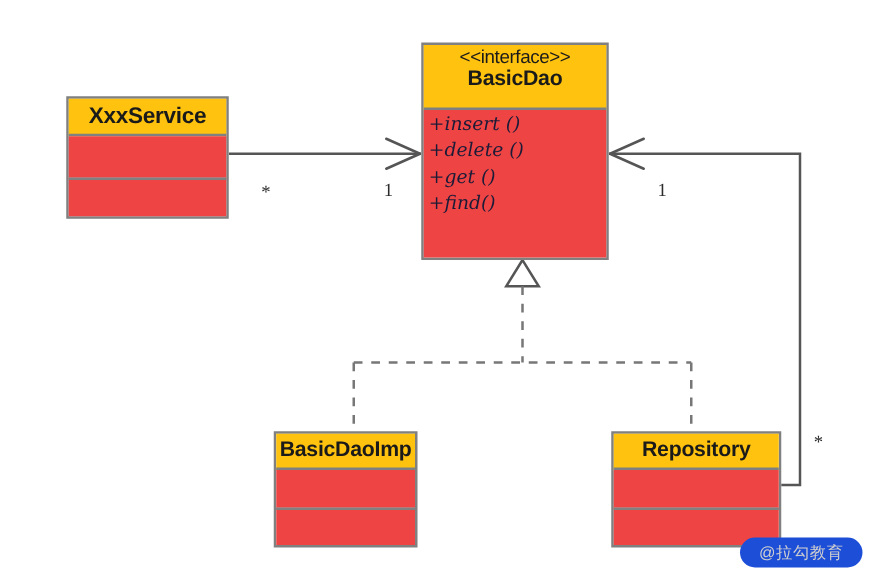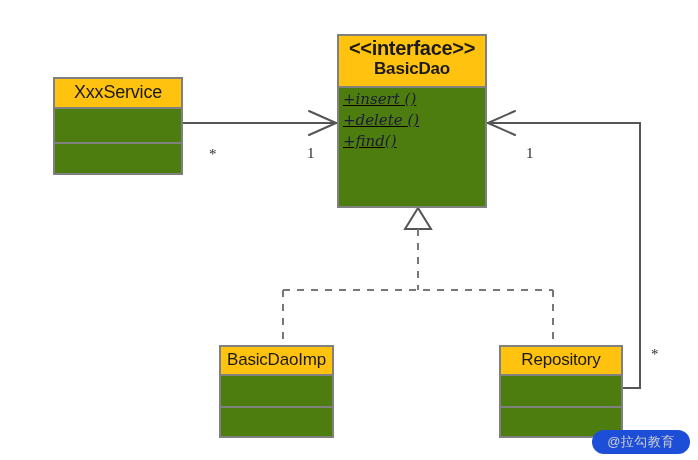--- a/index.html
+++ b/index.html
@@ -36,40 +36,39 @@
     box-sizing: border-box;
     background: #FFC20E;
     border-bottom: 2px solid #808080;
     text-align: center;
     color: #1a1a1a;
     line-height: 1.08;
     padding: 2px 0 3px 0;
   }
   .stereotype {
     display: block;
-    font-size: 20px;
-    font-weight: bold;
+    font-size: 15px;
+    font-weight: normal;
     letter-spacing: -0.3px;
   }
   .class-name {
     display: block;
     font-size: 17px;
     font-weight: bold;
     letter-spacing: -0.2px;
     text-align: center;
   }
   .class-name.solo {
     font-size: 18px;
-    font-weight: normal;
+    font-weight: bold;
     padding: 2px 0 1px 0;
   }
   .uml-compartment {
     box-sizing: border-box;
-    background: #4d7c0f;
-    text-decoration: underline;
+    background: #ef4444;
   }
   .uml-compartment + .uml-compartment {
     border-top: 2px solid #808080;
   }
   .uml-members {
     padding: 1px 0 2px 4px;
   }
   .member {
     display: block;
     font-family: "DejaVu Serif", serif;
@@ -147,33 +146,34 @@
   </div>
 
   <div class="uml-class" style="left:337px; top:34px; width:150px; height:174px;">
     <div class="uml-header" style="height:52px;">
       <span class="stereotype">&lt;&lt;interface&gt;&gt;</span>
       <span class="class-name">BasicDao</span>
     </div>
     <div class="uml-compartment uml-members" style="height:118px;">
       <span class="member">+insert ()</span>
       <span class="member">+delete ()</span>
+      <span class="member">+get ()</span>
       <span class="member">+find()</span>
     </div>
   </div>
 
   <div class="uml-class" style="left:219px; top:345px; width:115px; height:93px;">
     <div class="uml-header" style="height:29px;">
       <span class="class-name solo" style="font-size:17px;">BasicDaoImp</span>
     </div>
     <div class="uml-compartment" style="height:30px;"></div>
     <div class="uml-compartment" style="height:30px;"></div>
   </div>
 
-  <div class="uml-class" style="left:499px; top:345px; width:124px; height:93px;">
+  <div class="uml-class" style="left:489px; top:345px; width:136px; height:93px;">
     <div class="uml-header" style="height:29px;">
       <span class="class-name solo" style="font-size:17px;">Repository</span>
     </div>
     <div class="uml-compartment" style="height:30px;"></div>
     <div class="uml-compartment" style="height:30px;"></div>
   </div>
 
   <span class="mult" style="left:209px; top:146px;">*</span>
   <span class="mult" style="left:307px; top:145px;">1</span>
   <span class="mult" style="left:526px; top:145px;">1</span>

